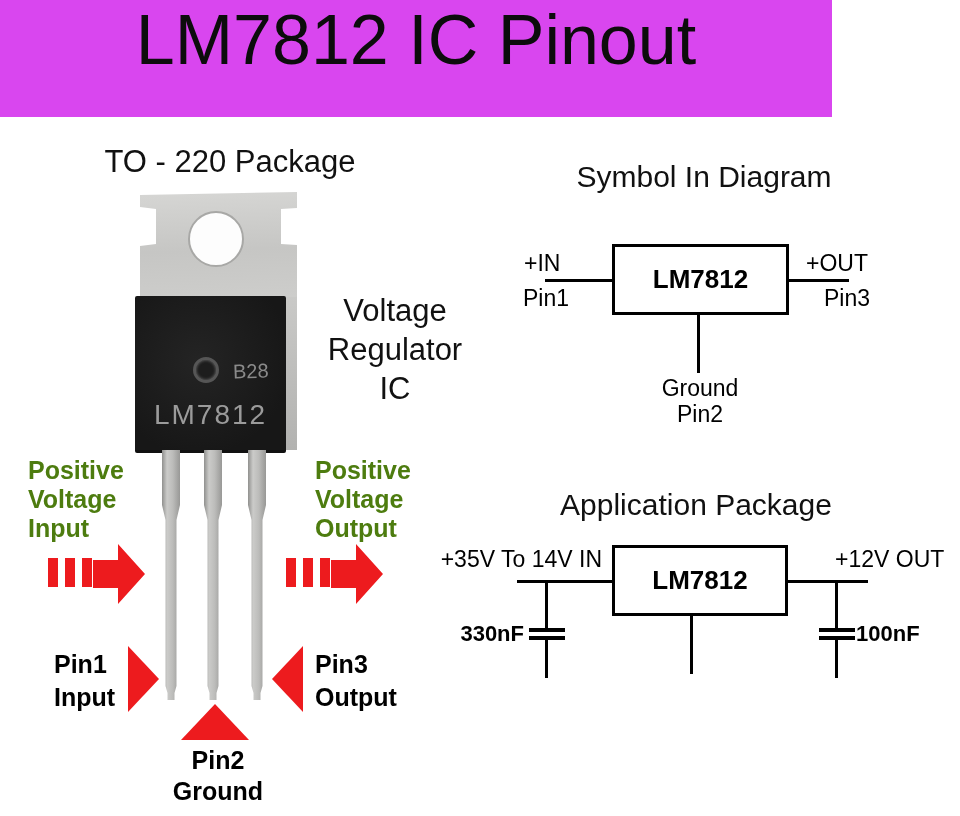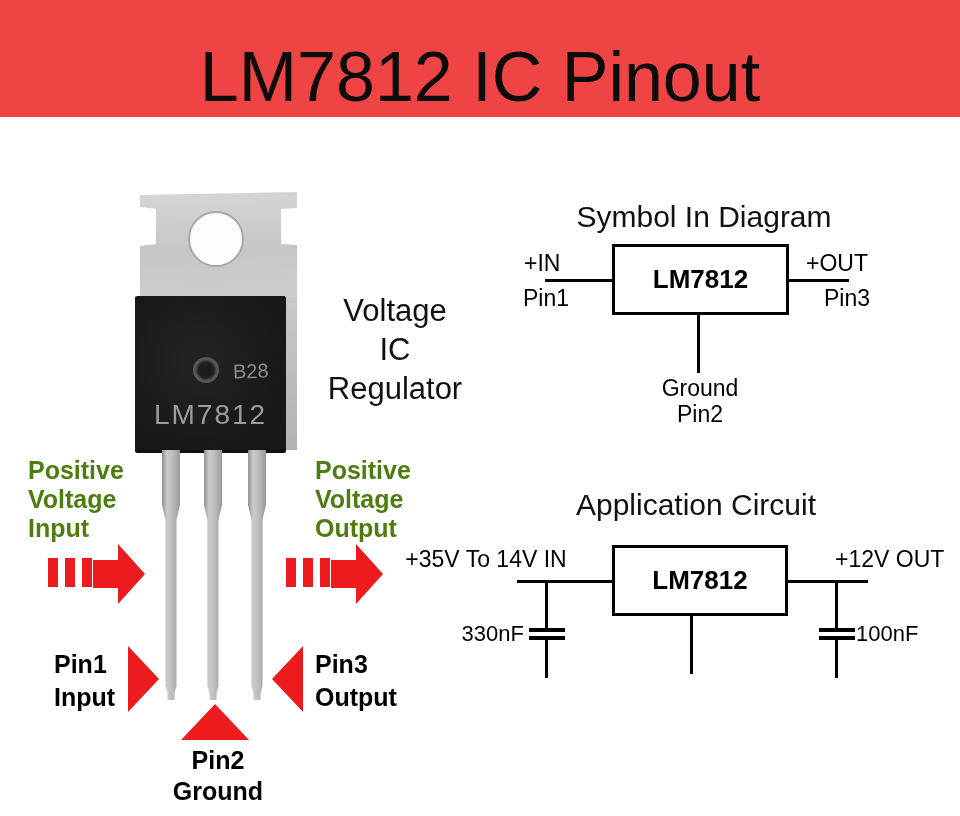--- a/index.html
+++ b/index.html
@@ -3,22 +3,22 @@
 <meta charset="utf-8">
 <style>
   html,body{margin:0;padding:0;background:#fff;}
   .canvas{
     position:relative;width:960px;height:816px;overflow:hidden;
     background:#ffffff;font-family:"Liberation Sans",sans-serif;color:#000;
   }
   .abs{position:absolute;}
 
   
-  .titlebar{left:0;top:0;width:960px;height:117px;background:#ef4444;
-    display:flex;align-items:flex-end;justify-content:center;}
+  .titlebar{left:0;top:0;width:832px;height:117px;background:#d946ef;
+    display:flex;align-items:flex-start;justify-content:center;}
   .main-title{font-size:70px;font-weight:400;color:#0c0c0c;letter-spacing:0px;}
 
   
   .sec-heading{font-size:30px;font-weight:400;text-align:center;color:#111;}
 
   
   .tab{left:140px;top:192px;width:157px;height:105px;
     background:linear-gradient(178deg,#d6d6d4 0%,#c6c6c4 55%,#cdcdcb 100%);
     clip-path:polygon(0 3px,157px 0,157px 16px,141px 17px,141px 52px,157px 53px,157px 105px,0 105px,0 54px,16px 52px,16px 17px,0 15px);}
   .hole{left:188px;top:211px;width:52px;height:52px;border-radius:50%;
@@ -55,47 +55,48 @@
   .tri-right{left:128px;top:646px;width:31px;height:66px;clip-path:polygon(0 0,100% 50%,0 100%);}
   .tri-left{left:272px;top:646px;width:31px;height:66px;clip-path:polygon(100% 0,0 50%,100% 100%);}
   .tri-up{left:181px;top:704px;width:68px;height:36px;clip-path:polygon(50% 0,100% 100%,0 100%);}
 
   
   .schem-box{border:3px solid #000;background:#fff;display:flex;align-items:center;justify-content:center;}
   .schem-box .lbl{font-size:26px;font-weight:bold;}
   .wire{background:#000;}
   .schem-lbl{font-weight:normal;font-size:23px;line-height:26px;color:#000;}
   .schem-lbl span{display:block;}
-  .cap-lbl{font-weight:normal;font-size:22px;color:#000;}
+  .cap-lbl{font-weight:bold;font-size:22px;color:#000;}
 </style>
 </head>
 <body>
 
 <div class="canvas">
 
   <div class="abs titlebar">
     <div class="main-title">LM7812 IC Pinout</div>
   </div>
 
+  <div class="abs sec-heading" style="left:20px;top:144px;width:420px;font-size:31px;">TO - 220 Package</div>
 
   <div class="abs tab"></div>
   <div class="abs hole"></div>
   <div class="abs icbody"></div>
   <div class="abs icside"></div>
   <div class="abs logo-circle"></div>
   <div class="abs chip-marking">B28</div>
   <div class="abs chip-part">LM7812</div>
   <div class="abs pin pin1"></div>
   <div class="abs pin pin2"></div>
   <div class="abs pin pin3"></div>
 
   <div class="abs vri">
     <span>Voltage</span>
+    <span>Regulator</span>
     <span>IC</span>
-    <span>Regulator</span>
   </div>
 
   <div class="abs callout" style="left:28px;top:456px;">
     <span>Positive</span>
     <span>Voltage</span>
     <span>Input</span>
   </div>
 
   <div class="abs callout" style="left:315px;top:456px;">
     <span>Positive</span>
@@ -124,47 +125,47 @@
     <span>Output</span>
   </div>
   <div class="abs red tri-left"></div>
 
   <div class="abs red tri-up"></div>
   <div class="abs pincall" style="left:155px;top:745px;width:126px;text-align:center;line-height:31px;">
     <span>Pin2</span>
     <span>Ground</span>
   </div>
 
-  <div class="abs sec-heading" style="left:544px;top:160px;width:320px;margin-top:40px;">Symbol In Diagram</div>
+  <div class="abs sec-heading" style="left:544px;top:160px;width:320px;">Symbol In Diagram</div>
 
   <div class="abs schem-box" style="left:612px;top:244px;width:171px;height:65px;">
     <div class="lbl">LM7812</div>
   </div>
 
   <div class="abs schem-lbl" style="left:524px;top:250px;">+IN</div>
   <div class="abs wire" style="left:545px;top:279px;width:67px;height:3px;"></div>
   <div class="abs schem-lbl" style="left:523px;top:285px;">Pin1</div>
 
   <div class="abs schem-lbl" style="left:806px;top:250px;">+OUT</div>
   <div class="abs wire" style="left:789px;top:279px;width:60px;height:3px;"></div>
   <div class="abs schem-lbl" style="left:824px;top:285px;">Pin3</div>
 
   <div class="abs wire" style="left:697px;top:312px;width:3px;height:61px;"></div>
   <div class="abs schem-lbl" style="left:640px;top:375px;width:120px;text-align:center;">
     <span>Ground</span>
     <span>Pin2</span>
   </div>
 
-  <div class="abs sec-heading" style="left:536px;top:488px;width:320px;">Application Circuit</div>
+  <div class="abs sec-heading" style="left:536px;top:488px;width:320px;">Application Package</div>
 
   <div class="abs schem-box" style="left:612px;top:545px;width:170px;height:65px;">
     <div class="lbl">LM7812</div>
   </div>
 
-  <div class="abs schem-lbl" style="left:396px;top:546px;width:180px;text-align:center;">+35V To 14V IN</div>
+  <div class="abs schem-lbl" style="left:422px;top:546px;width:180px;text-align:right;">+35V To 14V IN</div>
   <div class="abs schem-lbl" style="left:835px;top:546px;">+12V OUT</div>
 
   <div class="abs wire" style="left:517px;top:580px;width:95px;height:3px;"></div>
   <div class="abs wire" style="left:545px;top:583px;width:3px;height:45px;"></div>
   <div class="abs wire" style="left:529px;top:628px;width:36px;height:4px;"></div>
   <div class="abs wire" style="left:529px;top:636px;width:36px;height:4px;"></div>
   <div class="abs wire" style="left:545px;top:640px;width:3px;height:38px;"></div>
   <div class="abs cap-lbl" style="left:444px;top:621px;width:80px;text-align:right;">330nF</div>
 
   <div class="abs wire" style="left:690px;top:613px;width:3px;height:61px;"></div>

